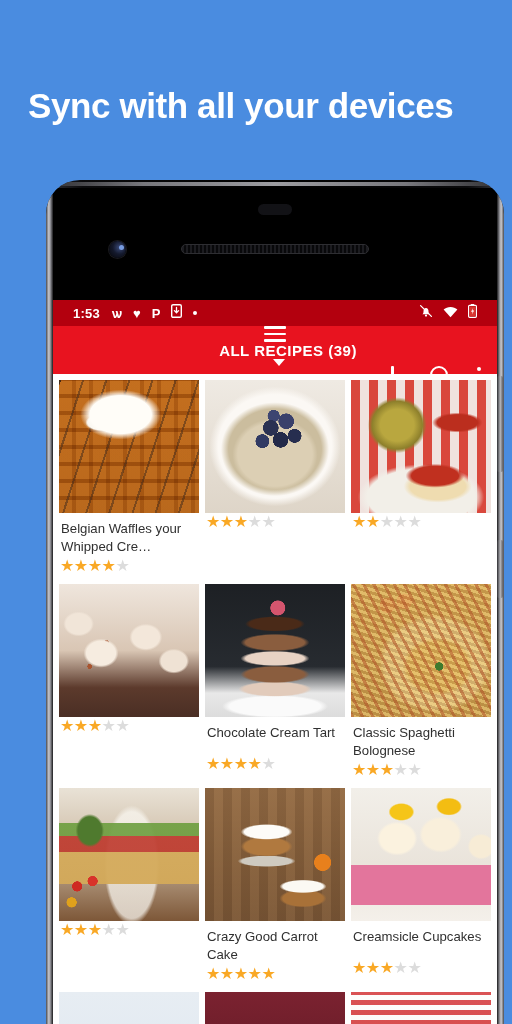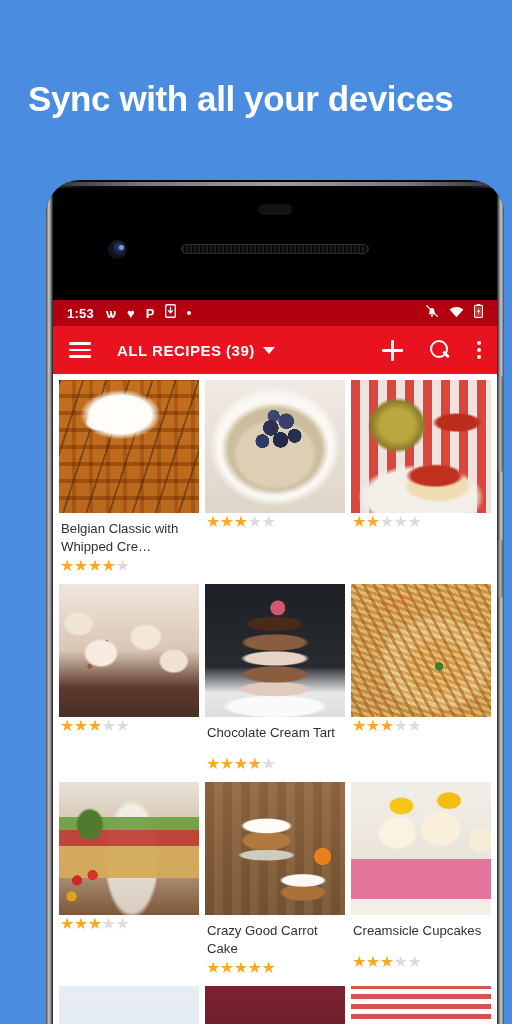--- a/index.html
+++ b/index.html
@@ -6,21 +6,21 @@
   html,body { width:512px; height:1024px; overflow:hidden; }
   body {
     background:#4a8ce0;
     font-family:"Liberation Sans", sans-serif;
     position:relative;
   }
 
   
   .headline {
     position:absolute;
-    left:28px; top:79px;
+    left:28px; top:86px;
     font-size:35px;
     font-weight:bold;
     color:#ffffff;
     letter-spacing:-0.4px;
     white-space:nowrap;
   }
 
   
   .device {
     position:absolute;
@@ -84,35 +84,35 @@
   
   .screen {
     position:absolute; left:7px; right:7px; top:120px; bottom:0;
     background:#ffffff; overflow:hidden;
   }
 
   
   .statusbar {
     height:26px; background:#b3000e;
     display:flex; align-items:center;
-    padding:0 14px;
+    padding:0 20px;
     color:#fff;
   }
   .sb-time { font-size:13px; font-weight:bold; letter-spacing:.2px; }
   .sb-left-icons { display:flex; align-items:center; gap:11px; margin-left:12px; }
   .sb-right-icons { margin-left:auto; display:flex; align-items:center; gap:10px; }
   .sb-ico { display:block; }
   .sb-glyph { font-size:13px; font-weight:bold; line-height:1; }
   .sb-dot { width:4px; height:4px; border-radius:50%; background:#fff; }
 
   
   .appbar {
     height:48px; background:#e8131f;
     display:flex; align-items:center;
-    padding:0 16px; color:#fff;
+    padding:0 16px; color:#fff;flex-direction:column;
   }
   .hamburger { width:22px; display:flex; flex-direction:column; gap:4px; cursor:pointer; }
   .hamburger span { display:block; height:2.6px; background:#fff; border-radius:1px; }
   .appbar-title {
     margin-left:26px;
     font-size:15px; font-weight:bold;
     letter-spacing:.5px; white-space:nowrap;
   }
   .caret {
     width:0;height:0;margin-left:8px;
@@ -367,21 +367,21 @@
             <i></i>
             <i></i>
             <i></i>
           </div>
         </div>
       </div>
 
       <div class="grid" id="recipe-grid">
           <div class="card">
             <div class="thumb img-waffles"></div>
-            <div class="card-title">Belgian Classic with Whipped Cre…</div>
+            <div class="card-title">Belgian Waffles your Whipped Cre…</div>
             <div class="stars">
               <span class="star on">★</span>
               <span class="star on">★</span>
               <span class="star on">★</span>
               <span class="star on">★</span>
               <span class="star">★</span>
             </div>
           </div>
           <div class="card">
             <div class="thumb img-oatmeal"></div>
@@ -419,20 +419,21 @@
             <div class="stars">
               <span class="star on">★</span>
               <span class="star on">★</span>
               <span class="star on">★</span>
               <span class="star on">★</span>
               <span class="star">★</span>
             </div>
           </div>
           <div class="card">
             <div class="thumb img-spaghetti"></div>
+            <div class="card-title">Classic Spaghetti Bolognese</div>
             <div class="stars">
               <span class="star on">★</span>
               <span class="star on">★</span>
               <span class="star on">★</span>
               <span class="star">★</span>
               <span class="star">★</span>
             </div>
           </div>
           <div class="card">
             <div class="thumb img-cobbsalad"></div>

